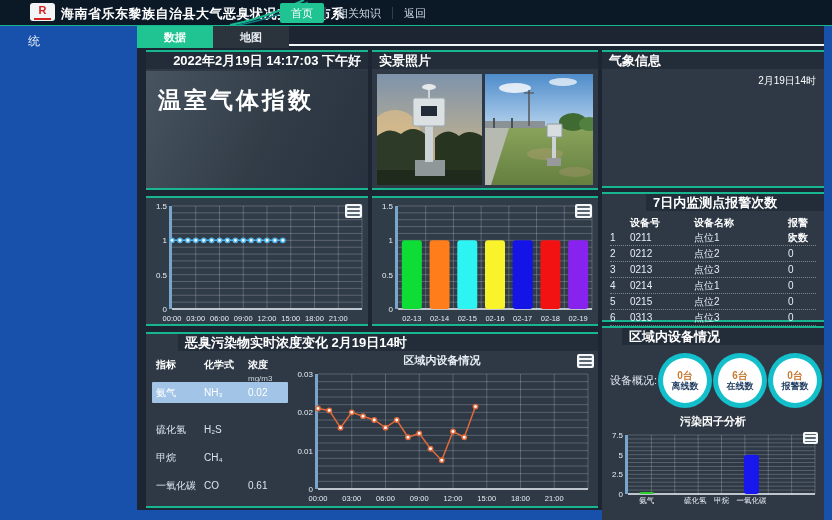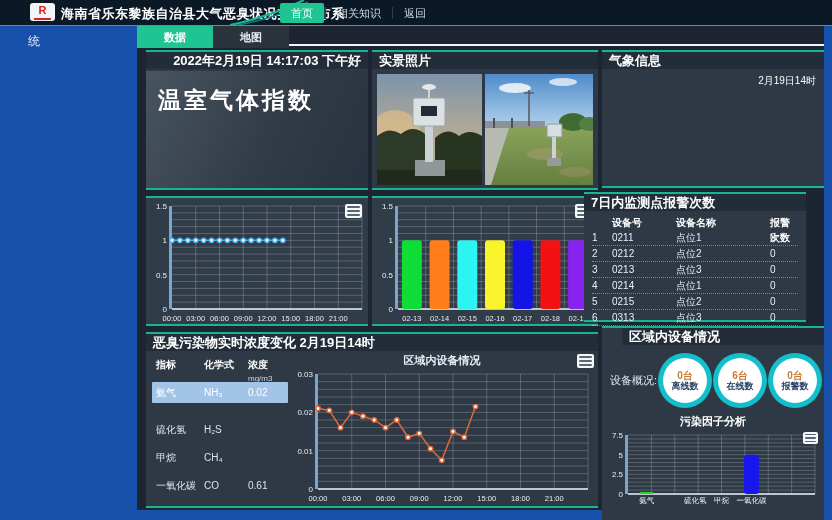--- a/index.html
+++ b/index.html
@@ -271,21 +271,21 @@
       <rect x="29.857142857142854" y="42.333333333333336" width="20" height="68.66666666666666" fill="#0ddd35" rx="3"></rect>
       <rect x="57.57142857142857" y="42.333333333333336" width="20" height="68.66666666666666" fill="#ff7d1a" rx="3"></rect>
       <rect x="85.28571428571429" y="42.333333333333336" width="20" height="68.66666666666666" fill="#2ef3f3" rx="3"></rect>
       <rect x="113" y="42.333333333333336" width="20" height="68.66666666666666" fill="#f8f32b" rx="3"></rect>
       <rect x="140.71428571428572" y="42.333333333333336" width="20" height="68.66666666666666" fill="#1414e6" rx="3"></rect>
       <rect x="168.42857142857142" y="42.333333333333336" width="20" height="68.66666666666666" fill="#f31212" rx="3"></rect>
       <rect x="196.14285714285714" y="42.333333333333336" width="20" height="68.66666666666666" fill="#8822ee" rx="3"></rect>
     </svg>
   </div>
 
-<div class="panel" style="left:584px;top:192px;width:222px;height:130px;">
+<div class="panel" style="left:602px;top:192px;width:222px;height:130px;padding-left:44px;">
   <div class="panel-h">7日内监测点报警次数</div>
   <div class="altable">
     <div class="alrow head">
       <span></span>
       <span>设备号</span>
       <span>设备名称</span>
       <span>报警次数</span>
     </div>
     <div class="alrow body">
       <span>1</span>
@@ -319,21 +319,21 @@
     </div>
     <div class="alrow body">
       <span>6</span>
         <span>0313</span>
         <span>点位3</span>
         <span>0</span>
     </div>
   </div>
 </div>
 
-<div class="panel" style="left:146px;top:332px;width:452px;height:176px;">
+<div class="panel" style="left:146px;top:332px;width:452px;height:176px;padding-left:32px;">
   <div class="panel-h">恶臭污染物实时浓度变化  2月19日14时</div>
   <div class="odhead">
     <span>指标</span>
     <span>化学式</span>
     <span><span>浓度</span><br><span class="odunit">mg/m3</span></span>
   </div>
   <div class="odrows">
     <div class="odrow sel">
       <span>氨气</span>
         <span>NH₃</span>

